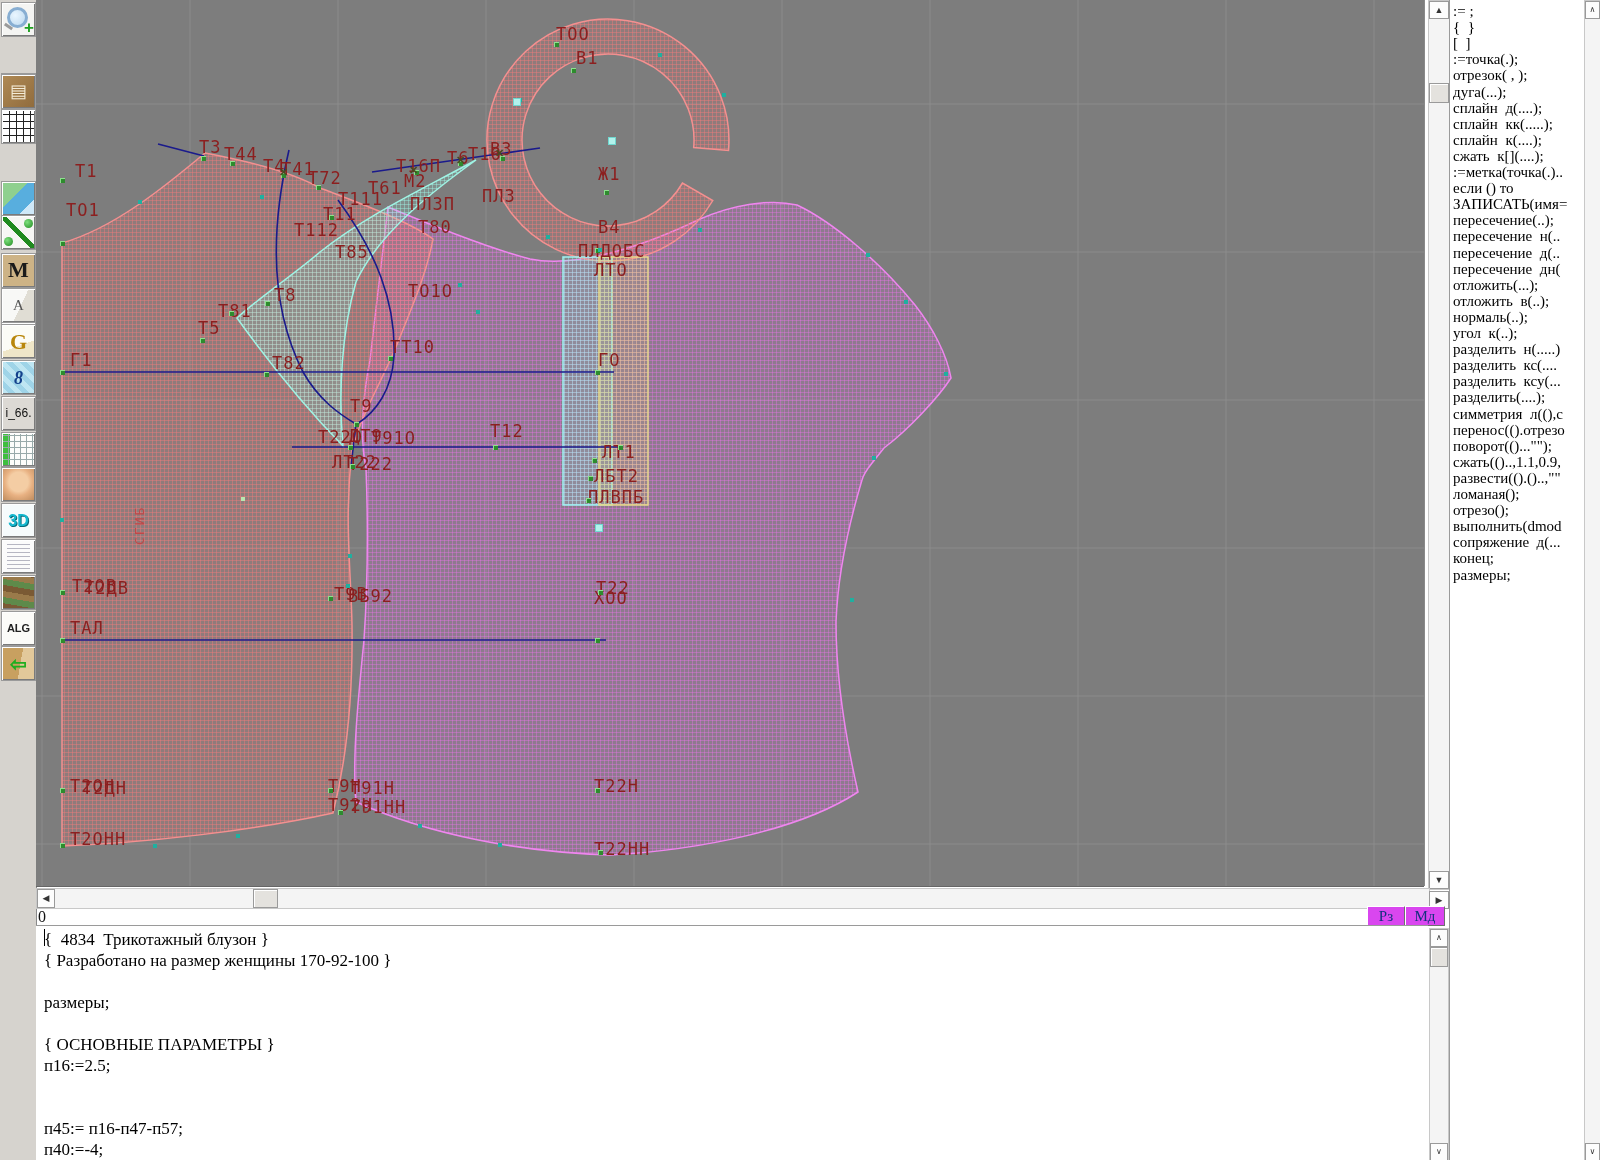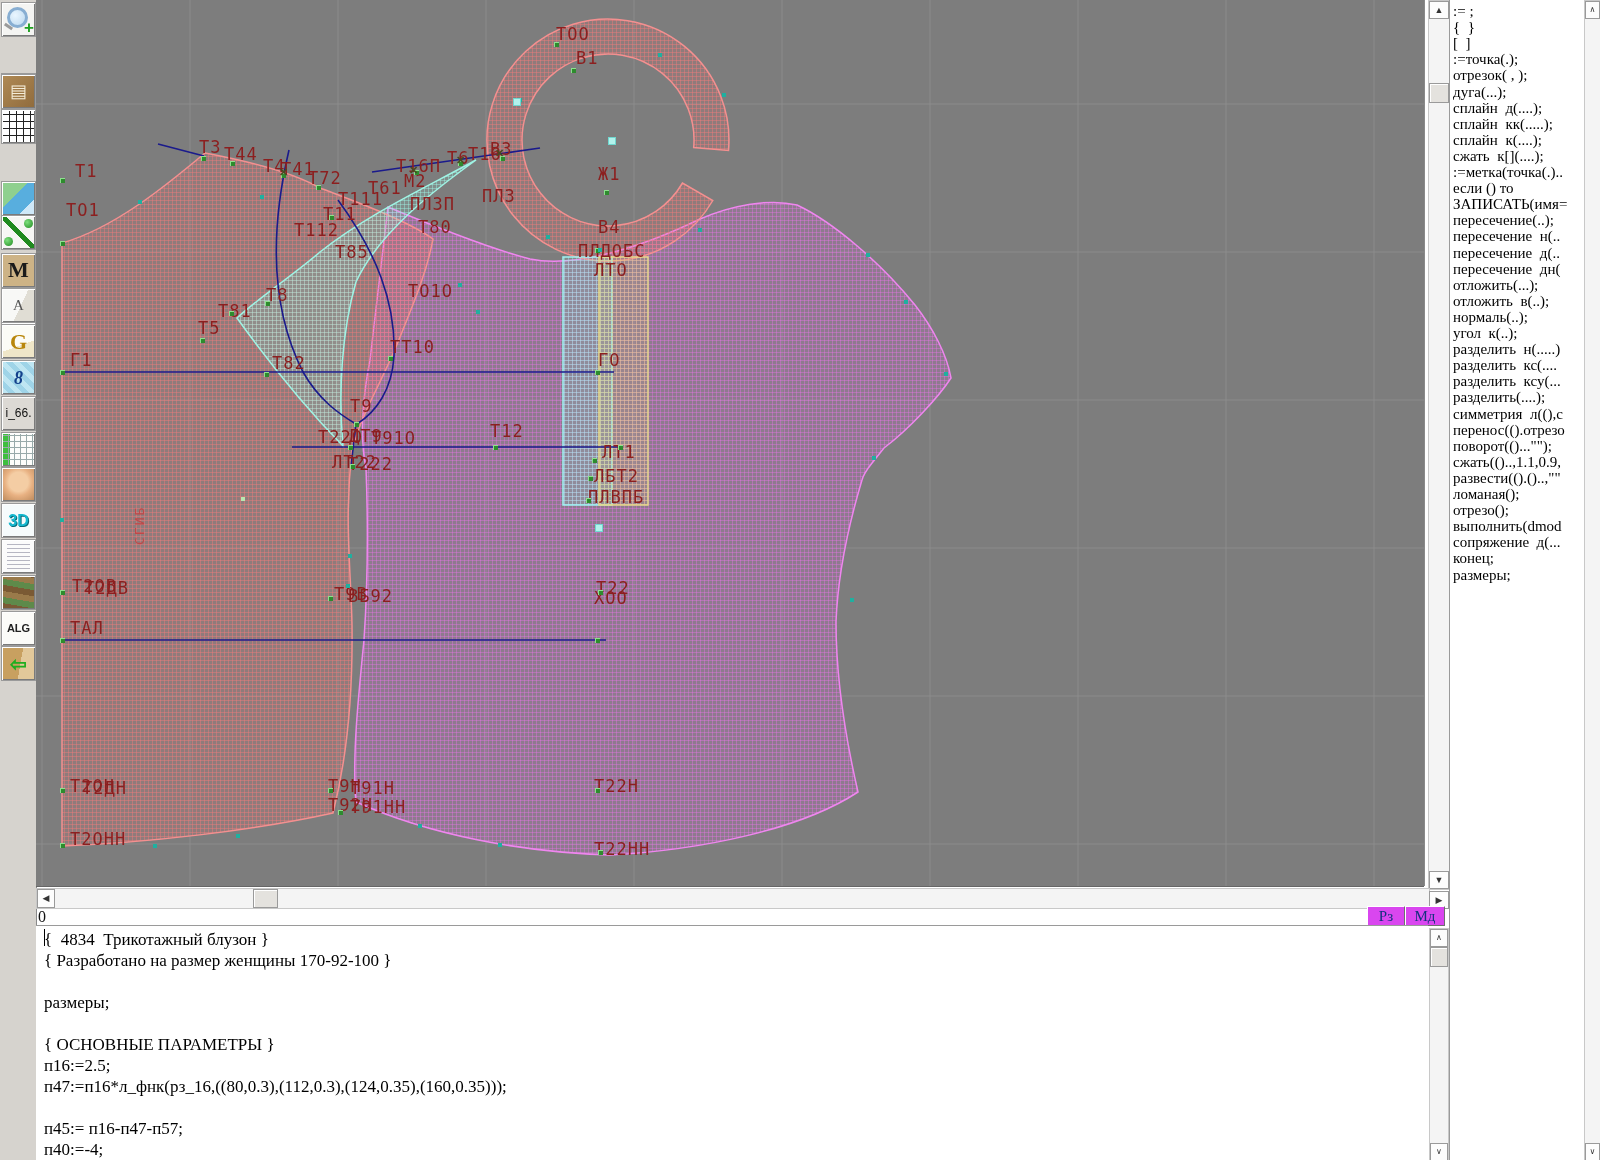--- a/index.html
+++ b/index.html
@@ -231,21 +231,21 @@
         <div class="plabel" style="left: 227px; top: 158px;">Т4</div>
         <div class="plabel" style="left: 245px; top: 161px;">Т41</div>
         <div class="plabel" style="left: 272px; top: 170px;">Т72</div>
         <div class="plabel" style="left: 302px; top: 191px;">Т111</div>
         <div class="plabel" style="left: 287px; top: 206px;">Т11</div>
         <div class="plabel" style="left: 258px; top: 222px;">Т112</div>
         <div class="plabel" style="left: 374px; top: 196px;">ПЛЗП</div>
         <div class="plabel" style="left: 382px; top: 219px;">Т80</div>
         <div class="plabel" style="left: 299px; top: 244px;">Т85</div>
         <div class="plabel" style="left: 372px; top: 283px;">ТО1О</div>
-        <div class="plabel" style="left: 230px; top: 287px;">Т8</div>
+        <div class="plabel" style="left: 230px; top: 287px; padding-left: 8px;">Т8</div>
         <div class="plabel" style="left: 182px; top: 303px;">Т81</div>
         <div class="plabel" style="left: 162px; top: 320px;">Т5</div>
         <div class="plabel" style="left: 354px; top: 339px;">ТТ10</div>
         <div class="plabel" style="left: 34px; top: 352px;">Г1</div>
         <div class="plabel" style="left: 236px; top: 355px;">Т82</div>
         <div class="plabel" style="left: 562px; top: 352px;">ГО</div>
         <div class="plabel" style="left: 314px; top: 398px;">Т9</div>
         <div class="plabel" style="left: 282px; top: 429px;">Т22О</div>
         <div class="plabel" style="left: 313px; top: 428px;">ДТ9</div>
         <div class="plabel" style="left: 335px; top: 430px;">Т91О</div>
@@ -362,21 +362,20 @@
   <div class="cmd-btn" style="left:1405px;top:906px;width:38px;">Мд</div>
 
   <div id="code">
       <div class="codeline" style="top: 5px;">{  4834  Трикотажный блузон }</div>
       <div class="codeline" style="top: 26px;">{ Разработано на размер женщины 170-92-100 }</div>
       <div class="codeline" style="top: 47px;"></div>
       <div class="codeline" style="top: 68px;">размеры;</div>
       <div class="codeline" style="top: 89px;"></div>
       <div class="codeline" style="top: 110px;">{ ОСНОВНЫЕ ПАРАМЕТРЫ }</div>
       <div class="codeline" style="top: 131px;">п16:=2.5;</div>
-      <div class="codeline" style="top: 152px;">п47:=п16*л_фнк(рз_16,((80,0.3),(112,0.3),(124,0.35),(160,0.35)));</div>
       <div class="codeline" style="top: 194px;">п45:= п16-п47-п57;</div>
       <div class="codeline" style="top: 215px;">п40:=-4;</div>
     </div>
   <div id="caret"></div>
 
   <div class="sb-track" style="left:1429px;top:928px;width:18px;height:232px;"></div>
   <div class="sb-btn" style="left:1430px;top:929px;width:16px;height:16px;font-size:8px;">∧</div>
   <div class="sb-thumb" style="left:1430px;top:947px;width:16px;height:18px;"></div>
   <div class="sb-btn" style="left:1430px;top:1143px;width:16px;height:16px;font-size:8px;">∨</div>
 

